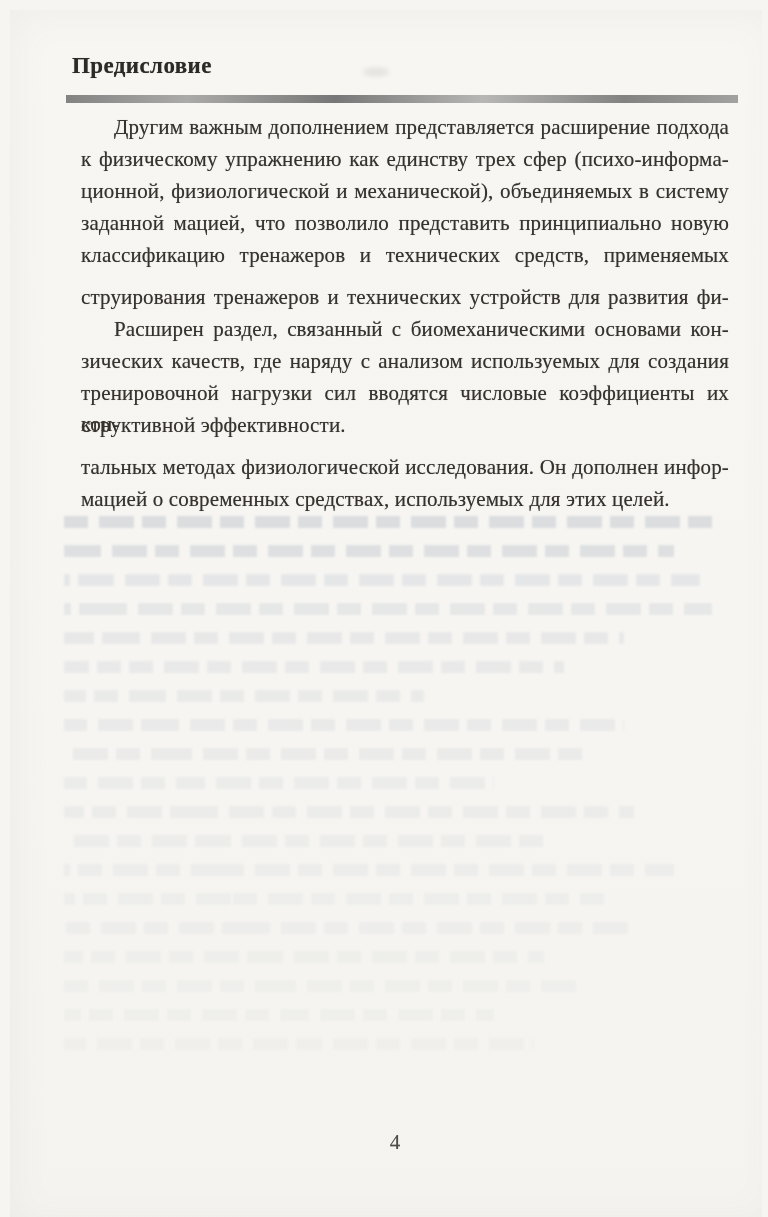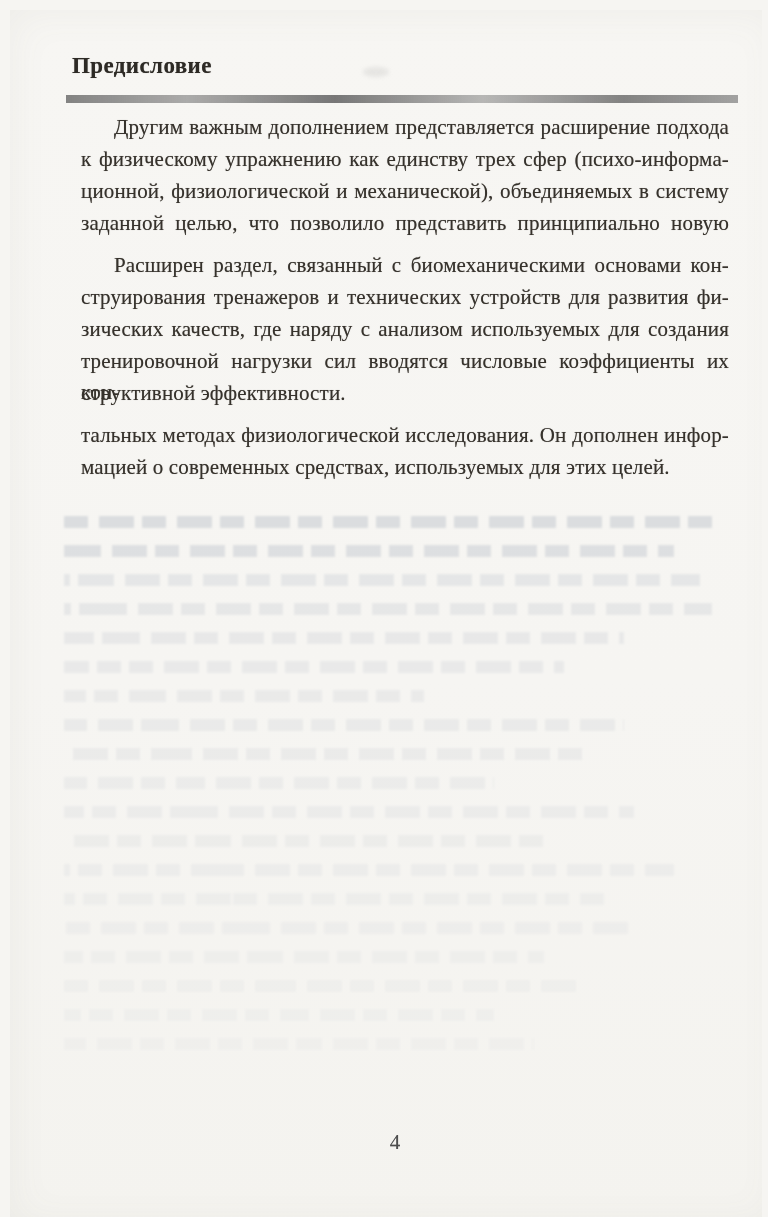--- a/index.html
+++ b/index.html
@@ -103,25 +103,26 @@
 
 <div class="page">
   <div class="smudge"></div>
   <div class="heading">Предисловие</div>
   <div class="rule"></div>
   <div class="text-block">
       <div>
         <div class="line first">Другим важным дополнением представляется расширение подхода</div>
         <div class="line">к физическому упражнению как единству трех сфер (психо-информа-</div>
         <div class="line">ционной, физиологической и механической), объединяемых в систему</div>
-        <div class="line">заданной целью, что позволило представить принципиально новую</div>
+        <div class="line">заданной мацией, что позволило представить принципиально новую</div>
+        <div class="line">классификацию тренажеров и технических средств, применяемых</div>
       </div>
       <div>
+        <div class="line">струирования тренажеров и технических устройств для развития фи-</div>
         <div class="line first">Расширен раздел, связанный с биомеханическими основами кон-</div>
-        <div class="line">струирования тренажеров и технических устройств для развития фи-</div>
         <div class="line">зических качеств, где наряду с анализом используемых для создания</div>
         <div class="line">тренировочной нагрузки сил вводятся числовые коэффициенты их кон-</div>
         <div class="line last">структивной эффективности.</div>
       </div>
       <div>
         <div class="line">тальных методах физиологической исследования. Он дополнен инфор-</div>
         <div class="line last">мацией о современных средствах, используемых для этих целей.</div>
       </div>
     </div>
   <div class="bleed">

